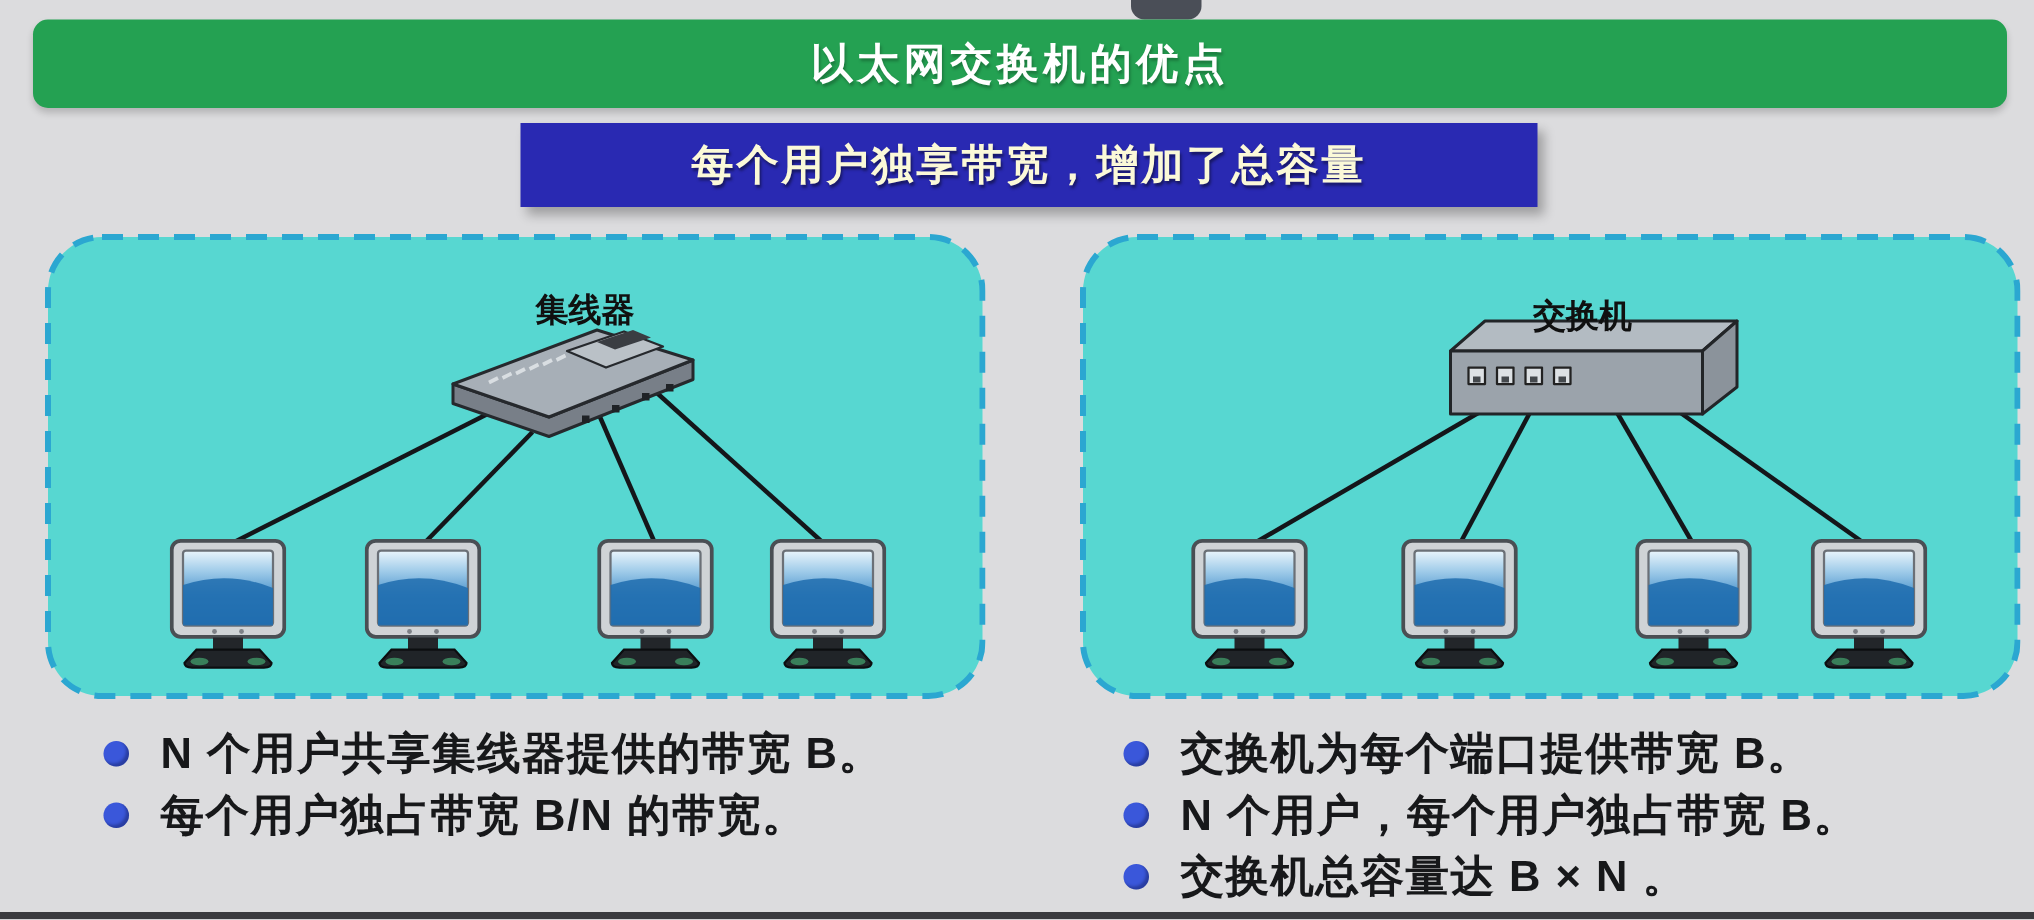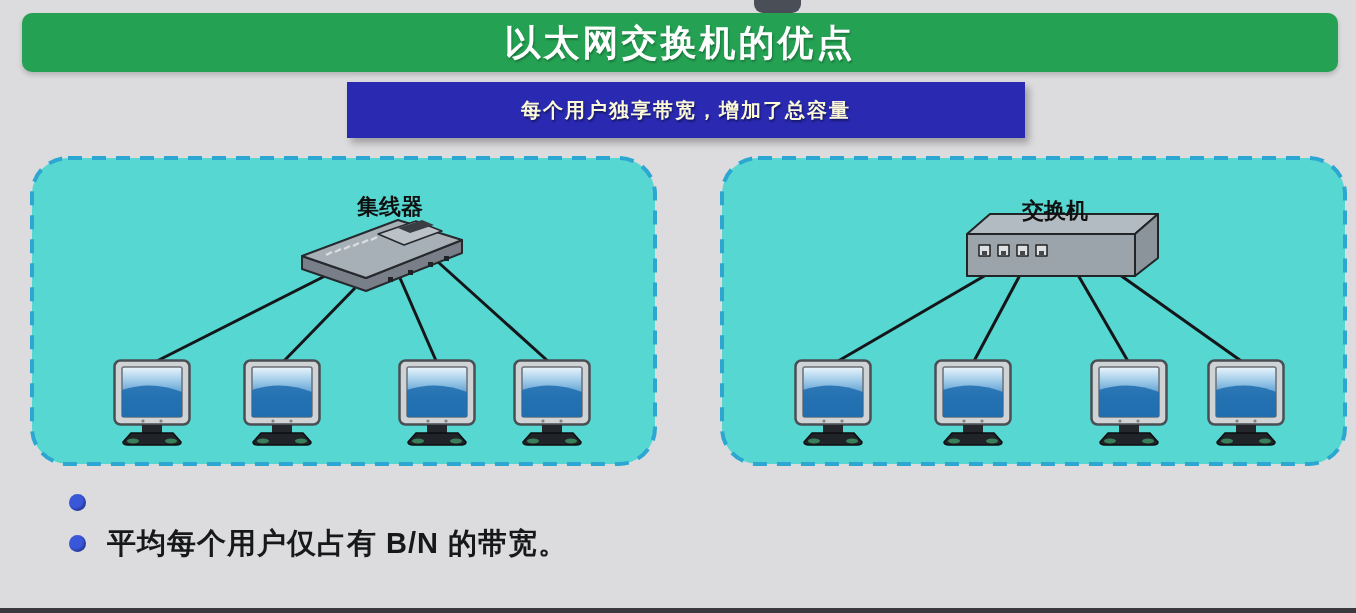--- a/index.html
+++ b/index.html
@@ -11,29 +11,29 @@
     font-family:"Liberation Sans","DejaVu Sans",sans-serif;
   }
   .top-notch{
     position:absolute;left:754px;top:0;width:47px;height:13px;
     background:#4a4e57;border-radius:0 0 9px 9px;
   }
   .title-banner{
     position:absolute;left:22px;top:13px;width:1316px;height:59px;
     background:#24a152;border-radius:10px;
     box-shadow:0 3px 5px rgba(0,0,0,0.18);
-    color:#ffffff;font-size:36px;font-weight:bold;letter-spacing:3px;
+    color:#ffffff;font-size:28px;font-weight:bold;letter-spacing:3px;
     text-align:center;line-height:59px;
     text-shadow:1px 2px 2px rgba(0,0,0,0.25);
   }
   .subtitle-banner{
     position:absolute;left:347px;top:82px;width:678px;height:56px;
     background:#2929b2;
     box-shadow:4px 5px 7px rgba(0,0,0,0.28);
-    color:#fbf9d8;font-size:20px;font-weight:bold;letter-spacing:2px;
+    color:#fbf9d8;font-size:28px;font-weight:bold;letter-spacing:2px;
     text-align:center;line-height:56px;
     text-shadow:1px 2px 2px rgba(0,0,0,0.45);
   }
   .panel{position:absolute;top:156px;width:627px;height:310px;}
   .panel-left{left:30px;}
   .panel-right{left:720px;}
   .panel svg{position:absolute;left:0;top:0;}
   .device-label{
     position:absolute;width:160px;text-align:center;
     font-size:22px;font-weight:bold;color:#101010;
@@ -180,22 +180,37 @@
       <use href="#pc-r" x="214" y="203" width="78" height="88"></use>
       <use href="#pc-r" x="370" y="203" width="78" height="88"></use>
       <use href="#pc-r" x="487" y="203" width="78" height="88"></use>
     </svg>
     <div class="device-label label-switch">交换机</div>
   </div>
 
   <div class="bullet-list list-left">
     <div class="bullet-row">
       <span class="bullet-dot"></span>
-    </div>
-    <div class="bullet-row">
-      <span class="bullet-dot"></span>
-      <span class="bullet-text">平均每个用户仅占有 B/N 的带宽。</span>
-    </div>
-  </div>
-
+      <span class="bullet-text">N 个用户共享集线器提供的带宽 B。</span>
+    </div>
+    <div class="bullet-row">
+      <span class="bullet-dot"></span>
+      <span class="bullet-text">每个用户独占带宽 B/N 的带宽。</span>
+    </div>
+  </div>
+
+  <div class="bullet-list list-right">
+    <div class="bullet-row">
+      <span class="bullet-dot"></span>
+      <span class="bullet-text">交换机为每个端口提供带宽 B。</span>
+    </div>
+    <div class="bullet-row">
+      <span class="bullet-dot"></span>
+      <span class="bullet-text">N 个用户，每个用户独占带宽 B。</span>
+    </div>
+    <div class="bullet-row">
+      <span class="bullet-dot"></span>
+      <span class="bullet-text">交换机总容量达 B × N 。</span>
+    </div>
+  </div>
 
   <div class="bottom-bar"></div>
 </div>
 
 </body></html>

